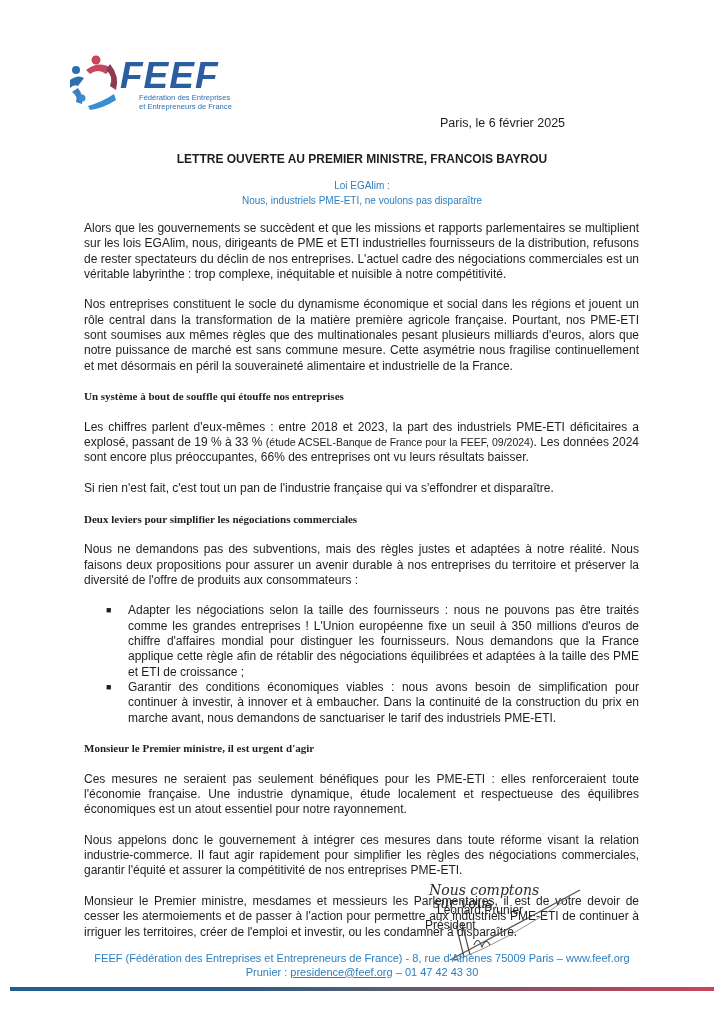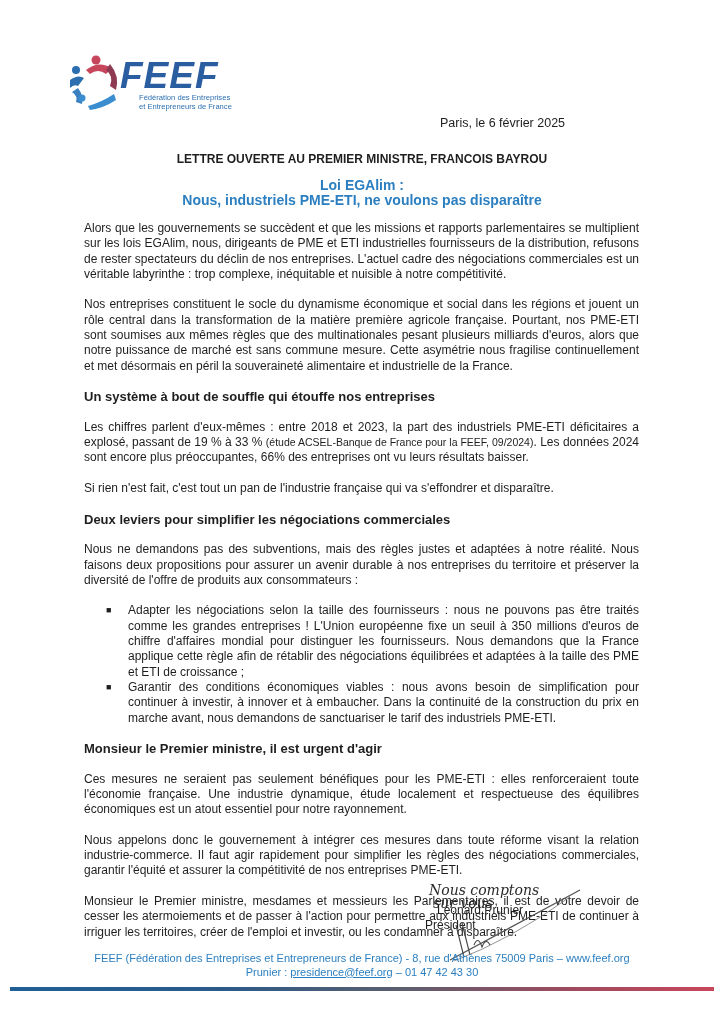--- a/index.html
+++ b/index.html
@@ -8,25 +8,25 @@
   .logo { position: absolute; left: 66px; top: 54px; width: 200px; height: 60px; }
   .logo-mark { position: absolute; left: 0; top: 0; width: 64px; height: 56px; }
   .logo-word { position: absolute; left: 54px; top: 0px; font-size: 37px; font-weight: bold;
                font-style: italic; color: #2b5ea0; letter-spacing: 1px; line-height: 44px; }
   .logo-sub { position: absolute; left: 73px; top: 40px; font-size: 7.6px; line-height: 8.5px;
               color: #2b6fb0; white-space: nowrap; }
   .date { position: absolute; left: 440px; top: 116px; font-size: 12.5px; }
   .open-title { position: absolute; left: 0; width: 724px; top: 152px; text-align: center;
                 font-size: 12px; font-weight: bold; }
   .subtitle { position: absolute; left: 0; width: 724px; top: 178px; text-align: center;
-              font-size: 14px; font-weight: bold; color: #2b7fc0; line-height: 15px; }
+              font-size: 10px; font-weight: normal; color: #2b7fc0; line-height: 15px; }
   .body { position: absolute; left: 84px; width: 555px; top: 221px; font-size: 12px;
           line-height: 15.3px; text-align: justify; }
   .body p { margin: 0 0 15.3px 0; }
-  .body h3 { font-size: 13px; font-weight: bold; margin: 0 0 15.3px 0; line-height: 15.3px; }
+  .body h3 { font-size: 11px; font-weight: bold; margin: 0 0 15.3px 0; line-height: 15.3px; font-family: Liberation Serif, serif; }
   .small { font-size: 10.5px; }
   ul.levers { list-style: none; margin: 0 0 15.3px 0; padding: 0 0 0 44px; }
   ul.levers li { position: relative; margin: 0; }
   ul.levers li .bullet { position: absolute; left: -22px; top: 0; font-size: 9px; }
   .signature { position: absolute; left: 425px; top: 876px; width: 200px; height: 70px; }
   .hand { position: absolute; left: 4px; top: 8px; font-family: "DejaVu Serif", serif;
           font-style: italic; font-size: 14px; line-height: 13px; color: #2a2a2a; }
   .signer-name { position: absolute; left: 12px; top: 27px; font-size: 12px; }
   .signer-role { position: absolute; left: 0; top: 42px; font-size: 12px; }
   .sig-stroke { position: absolute; left: 420px; top: 885px; width: 170px; height: 80px; }

